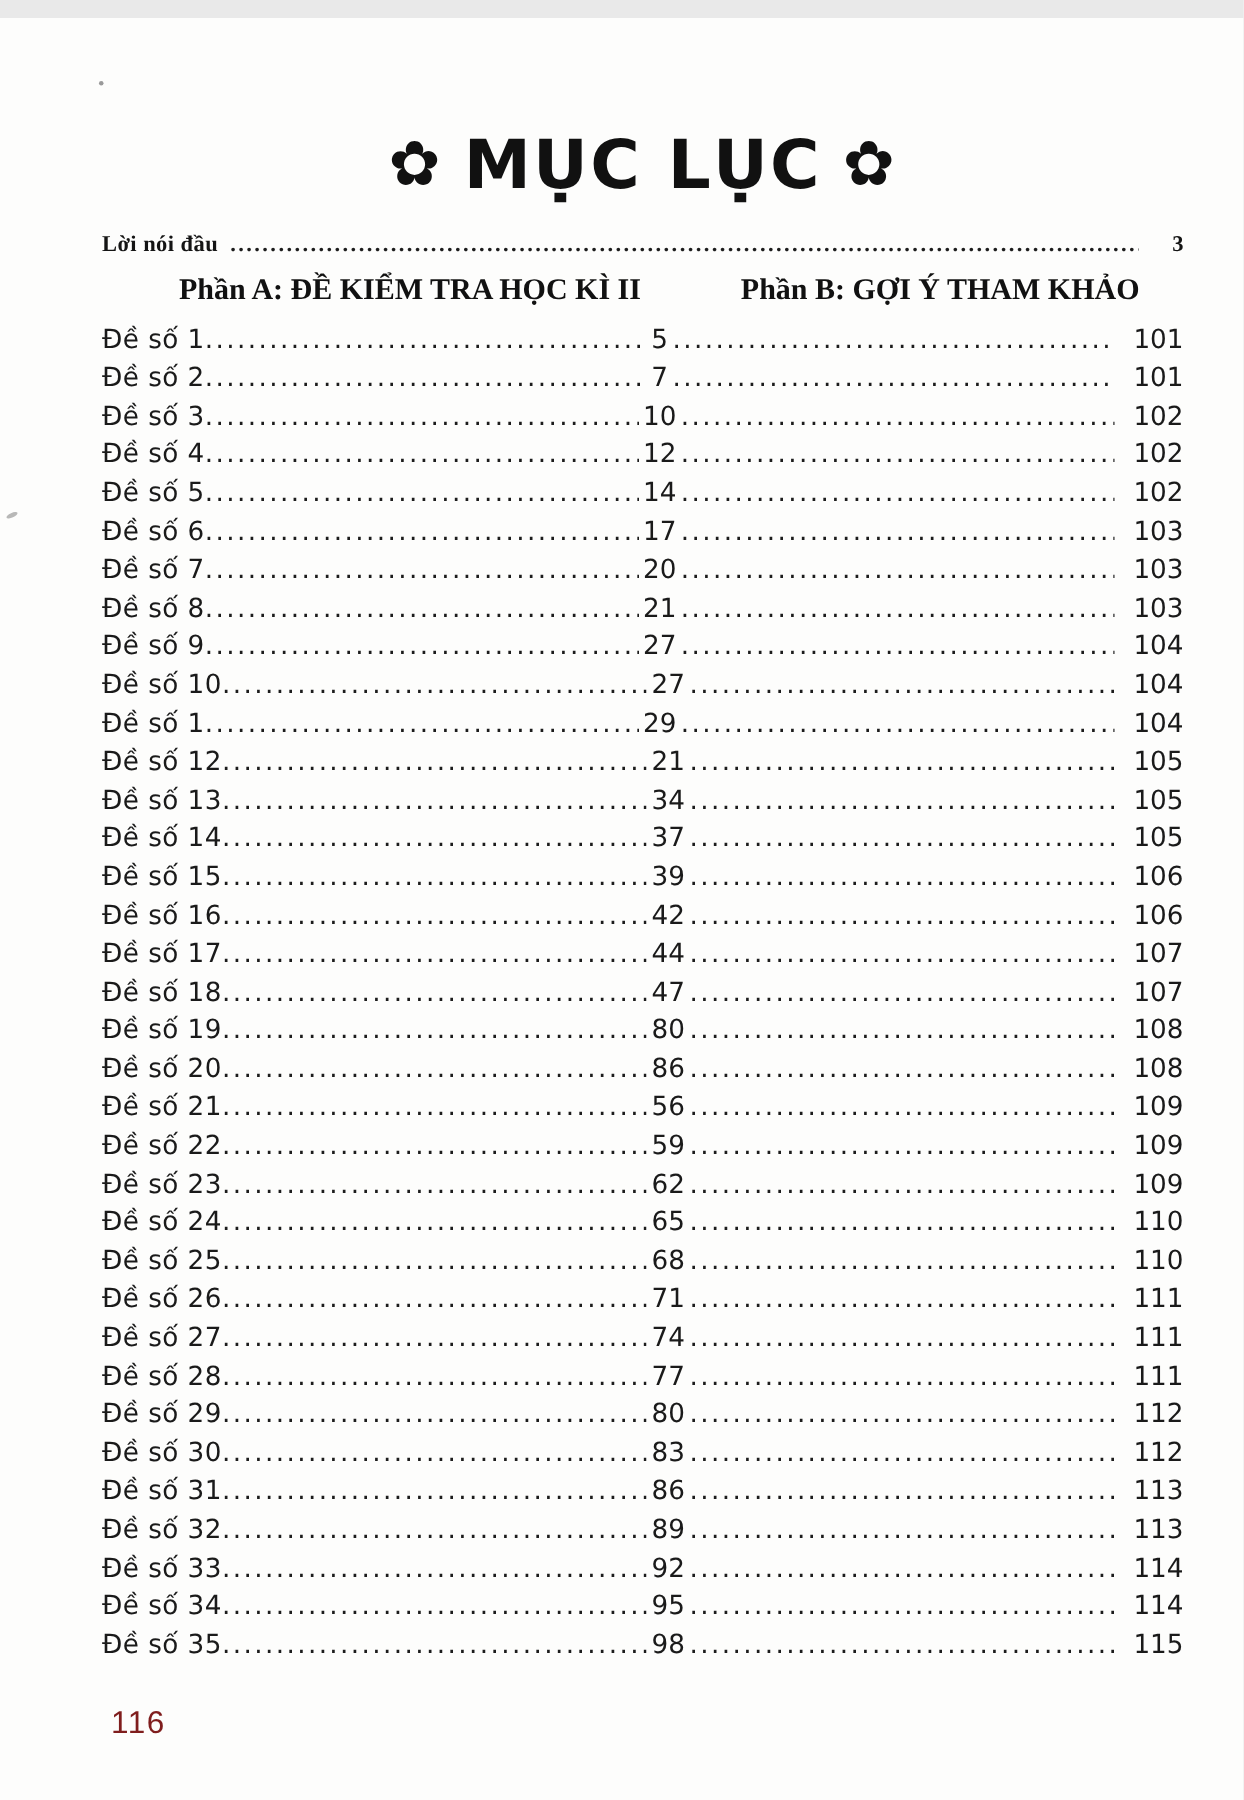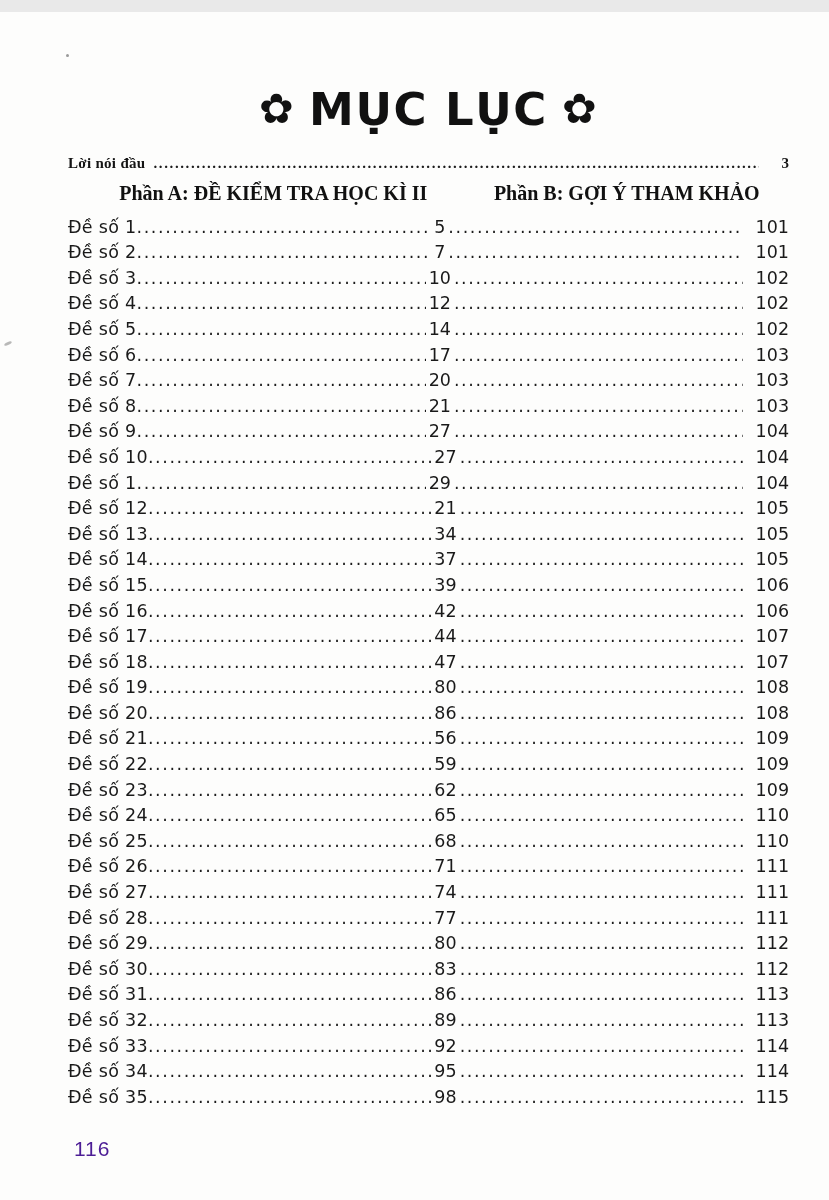--- a/index.html
+++ b/index.html
@@ -104,21 +104,21 @@
     flex: 0 0 46px;
     text-align: right;
   }
 
   
   .footer-num {
     margin-top: 27px;
     margin-left: 6px;
     font-size: 21px;
     letter-spacing: 1px;
-    color: #4c1d95;
+    color: #7f1d1d;
     font-family: "Liberation Sans", sans-serif;
   }
 
   
   .speck {
     position: absolute;
     background: #9a9a9a;
     border-radius: 50%;
   }
   .speck.s1 { left: 66px; top: 42px; width: 3px; height: 3px; }

